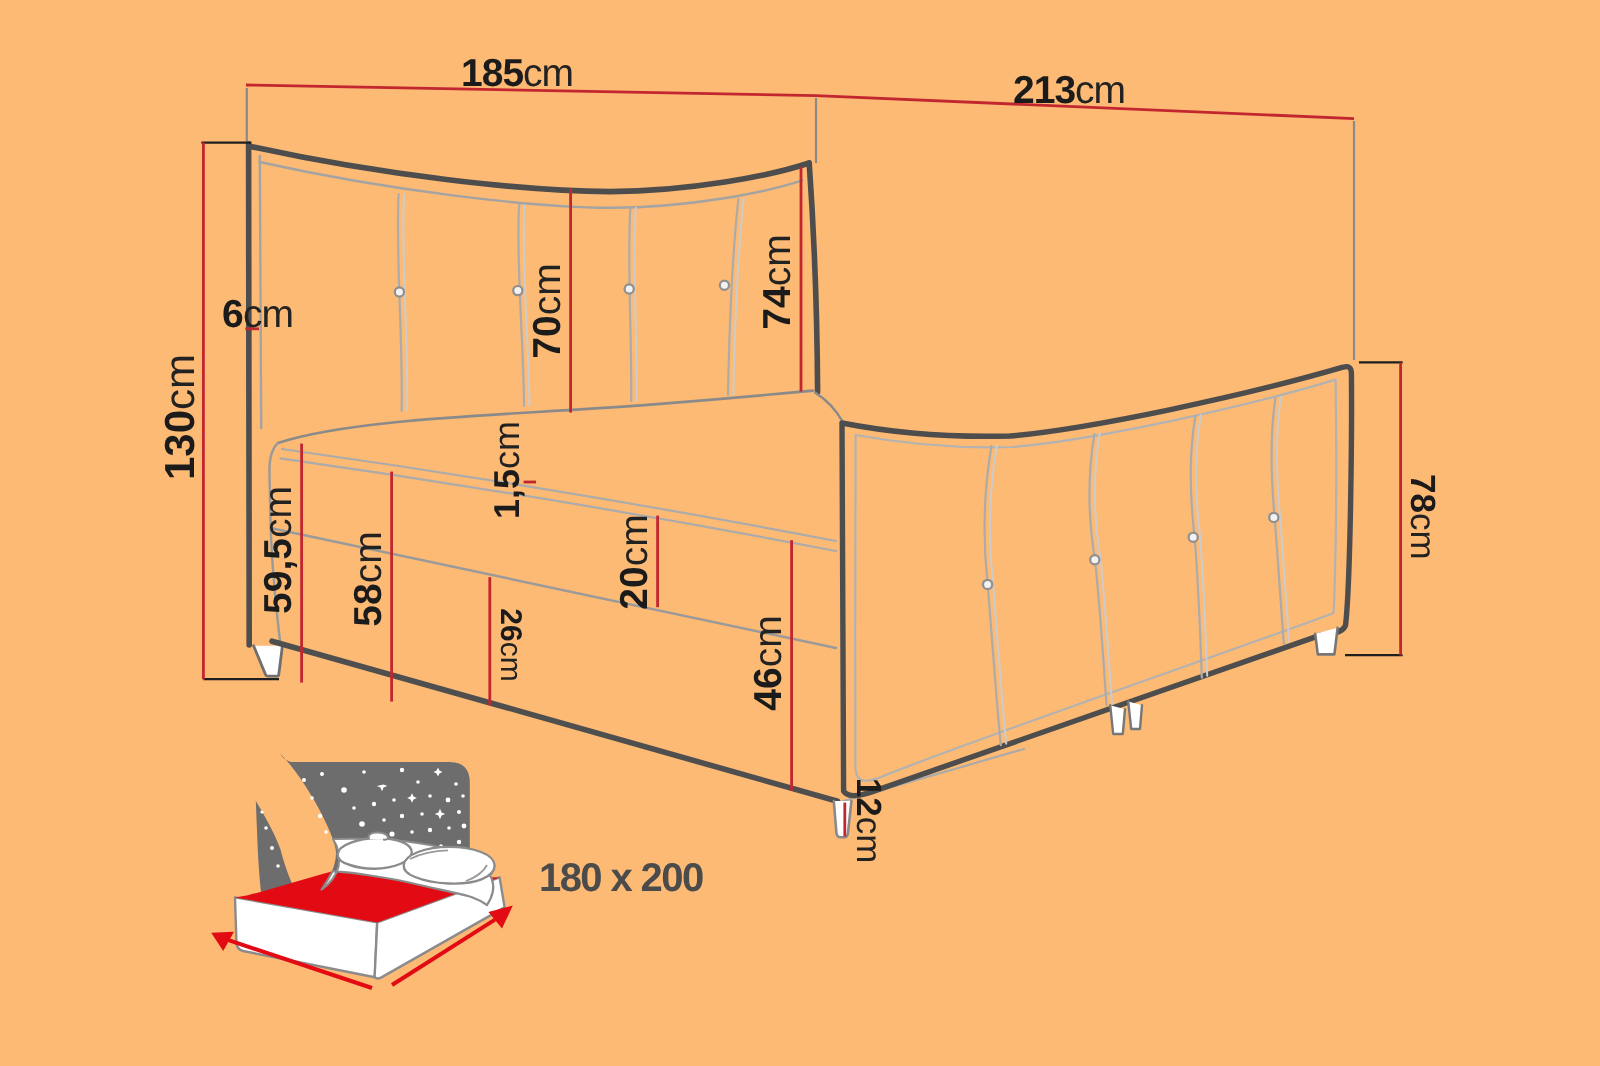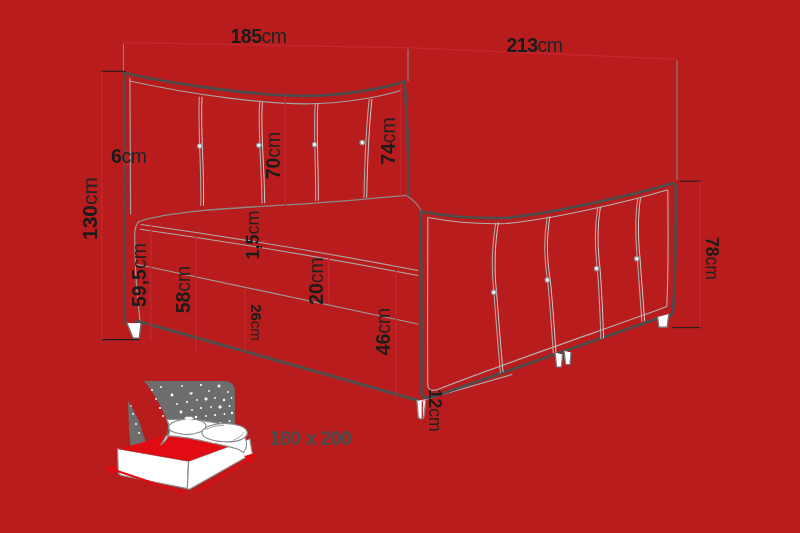--- a/index.html
+++ b/index.html
@@ -1,16 +1,16 @@
 <!DOCTYPE html>
 <html><head>
 <meta charset="utf-8">
 <style>
   html,body{margin:0;padding:0;background:#fff;}
-  #page{width:800px;height:533px;position:relative;overflow:hidden;background:#b91c1c;
+  #page{width:800px;height:533px;position:relative;overflow:hidden;background:#fdba74;
         font-family:"Liberation Sans", sans-serif;}
   svg{position:absolute;left:0;top:0;}
   text{font-family:"Liberation Sans", sans-serif;}
   .num{font-weight:bold;fill:#1b1b1b;}
   .cm{font-weight:normal;fill:#222;}
 </style>
 </head>
 <body>
 <div id="page">
 <svg width="800" height="533" viewBox="0 0 800 533">

